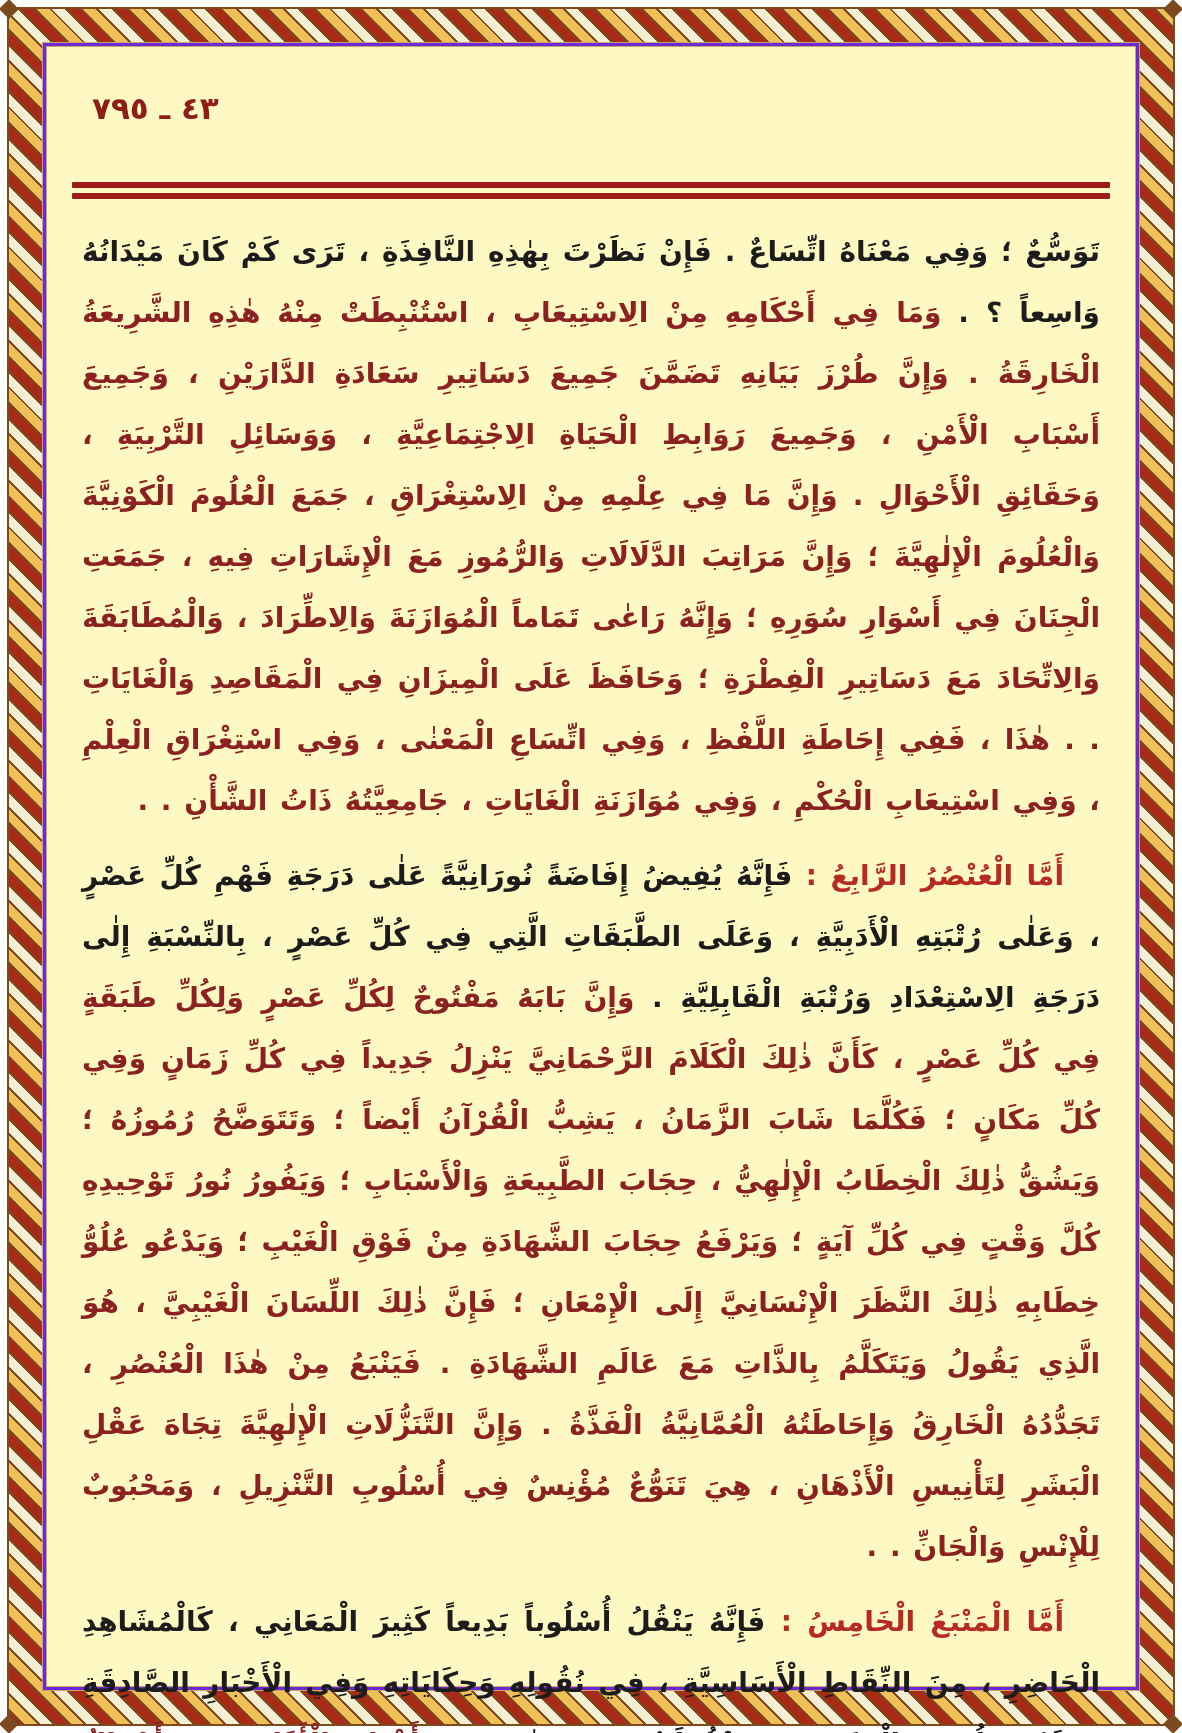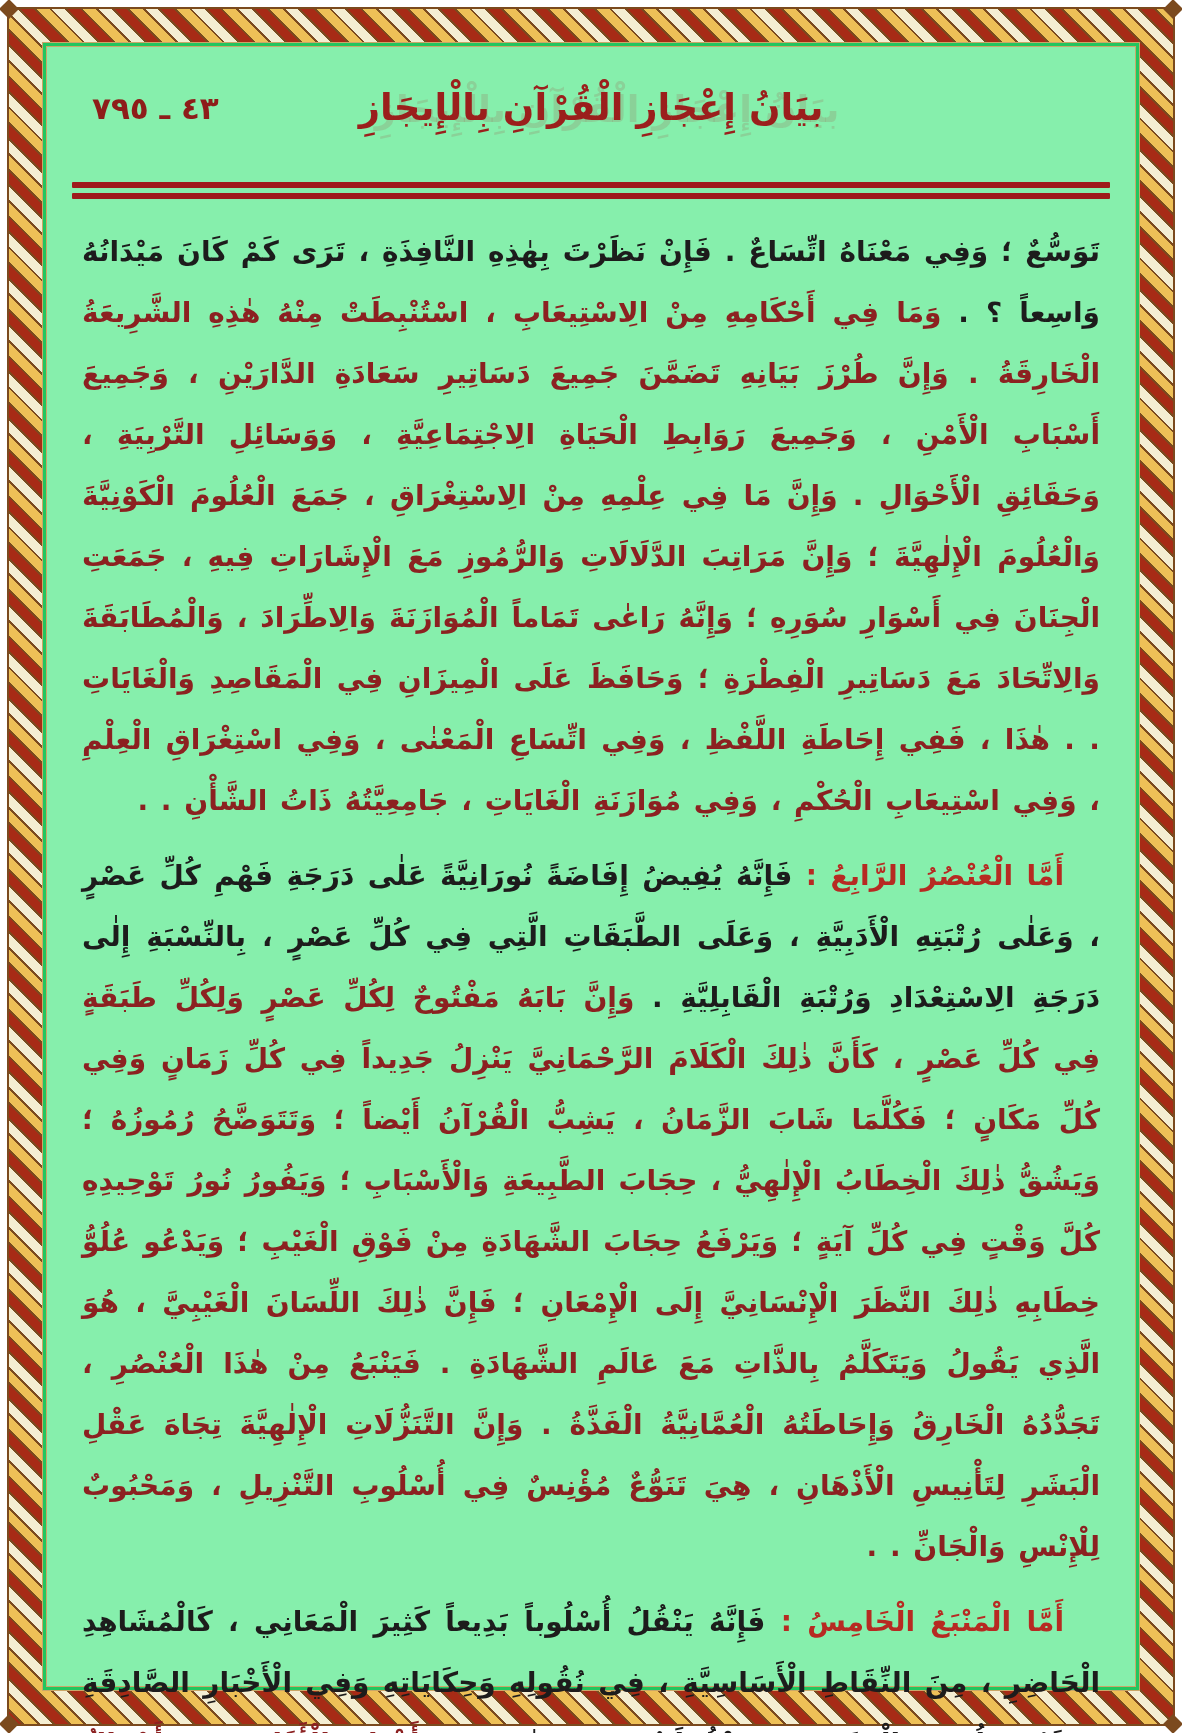--- a/index.html
+++ b/index.html
@@ -23,22 +23,22 @@
   }
   .corner{
     position:absolute;width:14px;height:14px;background:#7b4a1e;
     transform:rotate(45deg);
   }
   .corner.tl{top:2px;left:2px;} .corner.tr{top:2px;right:2px;}
   .corner.bl{bottom:2px;left:2px;} .corner.br{bottom:2px;right:2px;}
   
   .inner{
     position:absolute; inset:43px;
-    background:#86efac;
-    border:3px solid #22c55e;
+    background:#fef9c3;
+    border:3px solid #6d28d9;
     box-shadow:inset 0 0 0 1px #caa768, 0 0 0 1px #caa768;
   }
   
   .header{
     position:relative;
     direction:rtl;
     padding:34px 28px 0 28px;
     height:92px;
   }
   .page-title{
@@ -88,21 +88,20 @@
   <div class="frame-band"></div>
   <div class="corner tl"></div>
   <div class="corner tr"></div>
   <div class="corner bl"></div>
   <div class="corner br"></div>
 
   <div class="inner">
 
     <div class="header">
       <div class="page-number">٤٣ ـ ٧٩٥</div>
-      <div class="page-title">بيَانُ إِعْجَازِ الْقُرْآنِ بِالْإِيجَازِ</div>
     </div>
 
     <div class="rules">
       <div class="rule"></div>
       <div class="rule"></div>
     </div>
 
     <div class="body-text">
       <p class="para"><span class="seg-black">تَوَسُّعٌ ؛ وَفِي مَعْنَاهُ اتِّسَاعٌ . فَإِنْ نَظَرْتَ بِهٰذِهِ النَّافِذَةِ ، تَرَى كَمْ كَانَ مَيْدَانُهُ وَاسِعاً ؟ .</span><span class="seg-maroon"> وَمَا فِي أَحْكَامِهِ مِنْ الِاسْتِيعَابِ ، اسْتُنْبِطَتْ مِنْهُ هٰذِهِ الشَّرِيعَةُ الْخَارِقَةُ . وَإِنَّ طُرْزَ بَيَانِهِ تَضَمَّنَ جَمِيعَ دَسَاتِيرِ سَعَادَةِ الدَّارَيْنِ ، وَجَمِيعَ أَسْبَابِ الْأَمْنِ ، وَجَمِيعَ رَوَابِطِ الْحَيَاةِ الِاجْتِمَاعِيَّةِ ، وَوَسَائِلِ التَّرْبِيَةِ ، وَحَقَائِقِ الْأَحْوَالِ . وَإِنَّ مَا فِي عِلْمِهِ مِنْ الِاسْتِغْرَاقِ ، جَمَعَ الْعُلُومَ الْكَوْنِيَّةَ وَالْعُلُومَ الْإِلٰهِيَّةَ ؛ وَإِنَّ مَرَاتِبَ الدَّلَالَاتِ وَالرُّمُوزِ مَعَ الْإِشَارَاتِ فِيهِ ، جَمَعَتِ الْجِنَانَ فِي أَسْوَارِ سُوَرِهِ ؛ وَإِنَّهُ رَاعٰى تَمَاماً الْمُوَازَنَةَ وَالِاطِّرَادَ ، وَالْمُطَابَقَةَ وَالِاتِّحَادَ مَعَ دَسَاتِيرِ الْفِطْرَةِ ؛ وَحَافَظَ عَلَى الْمِيزَانِ فِي الْمَقَاصِدِ وَالْغَايَاتِ . . هٰذَا ، فَفِي إِحَاطَةِ اللَّفْظِ ، وَفِي اتِّسَاعِ الْمَعْنٰى ، وَفِي اسْتِغْرَاقِ الْعِلْمِ ، وَفِي اسْتِيعَابِ الْحُكْمِ ، وَفِي مُوَازَنَةِ الْغَايَاتِ ، جَامِعِيَّتُهُ ذَاتُ الشَّأْنِ . .</span></p>
       <p class="para indent"><span class="seg-red">أَمَّا الْعُنْصُرُ الرَّابِعُ :</span><span class="seg-black"> فَإِنَّهُ يُفِيضُ إِفَاضَةً نُورَانِيَّةً عَلٰى دَرَجَةِ فَهْمِ كُلِّ عَصْرٍ ، وَعَلٰى رُتْبَتِهِ الْأَدَبِيَّةِ ، وَعَلَى الطَّبَقَاتِ الَّتِي فِي كُلِّ عَصْرٍ ، بِالنِّسْبَةِ إِلٰى دَرَجَةِ الِاسْتِعْدَادِ وَرُتْبَةِ الْقَابِلِيَّةِ .</span><span class="seg-maroon"> وَإِنَّ بَابَهُ مَفْتُوحٌ لِكُلِّ عَصْرٍ وَلِكُلِّ طَبَقَةٍ فِي كُلِّ عَصْرٍ ، كَأَنَّ ذٰلِكَ الْكَلَامَ الرَّحْمَانِيَّ يَنْزِلُ جَدِيداً فِي كُلِّ زَمَانٍ وَفِي كُلِّ مَكَانٍ ؛ فَكُلَّمَا شَابَ الزَّمَانُ ، يَشِبُّ الْقُرْآنُ أَيْضاً ؛ وَتَتَوَضَّحُ رُمُوزُهُ ؛ وَيَشُقُّ ذٰلِكَ الْخِطَابُ الْإِلٰهِيُّ ، حِجَابَ الطَّبِيعَةِ وَالْأَسْبَابِ ؛ وَيَفُورُ نُورُ تَوْحِيدِهِ كُلَّ وَقْتٍ فِي كُلِّ آيَةٍ ؛ وَيَرْفَعُ حِجَابَ الشَّهَادَةِ مِنْ فَوْقِ الْغَيْبِ ؛ وَيَدْعُو عُلُوُّ خِطَابِهِ ذٰلِكَ النَّظَرَ الْإِنْسَانِيَّ إِلَى الْإِمْعَانِ ؛ فَإِنَّ ذٰلِكَ اللِّسَانَ الْغَيْبِيَّ ، هُوَ الَّذِي يَقُولُ وَيَتَكَلَّمُ بِالذَّاتِ مَعَ عَالَمِ الشَّهَادَةِ . فَيَنْبَعُ مِنْ هٰذَا الْعُنْصُرِ ، تَجَدُّدُهُ الْخَارِقُ وَإِحَاطَتُهُ الْعُمَّانِيَّةُ الْفَذَّةُ . وَإِنَّ التَّنَزُّلَاتِ الْإِلٰهِيَّةَ تِجَاهَ عَقْلِ الْبَشَرِ لِتَأْنِيسِ الْأَذْهَانِ ، هِيَ تَنَوُّعٌ مُؤْنِسٌ فِي أُسْلُوبِ التَّنْزِيلِ ، وَمَحْبُوبٌ لِلْإِنْسِ وَالْجَانِّ . .</span></p>

